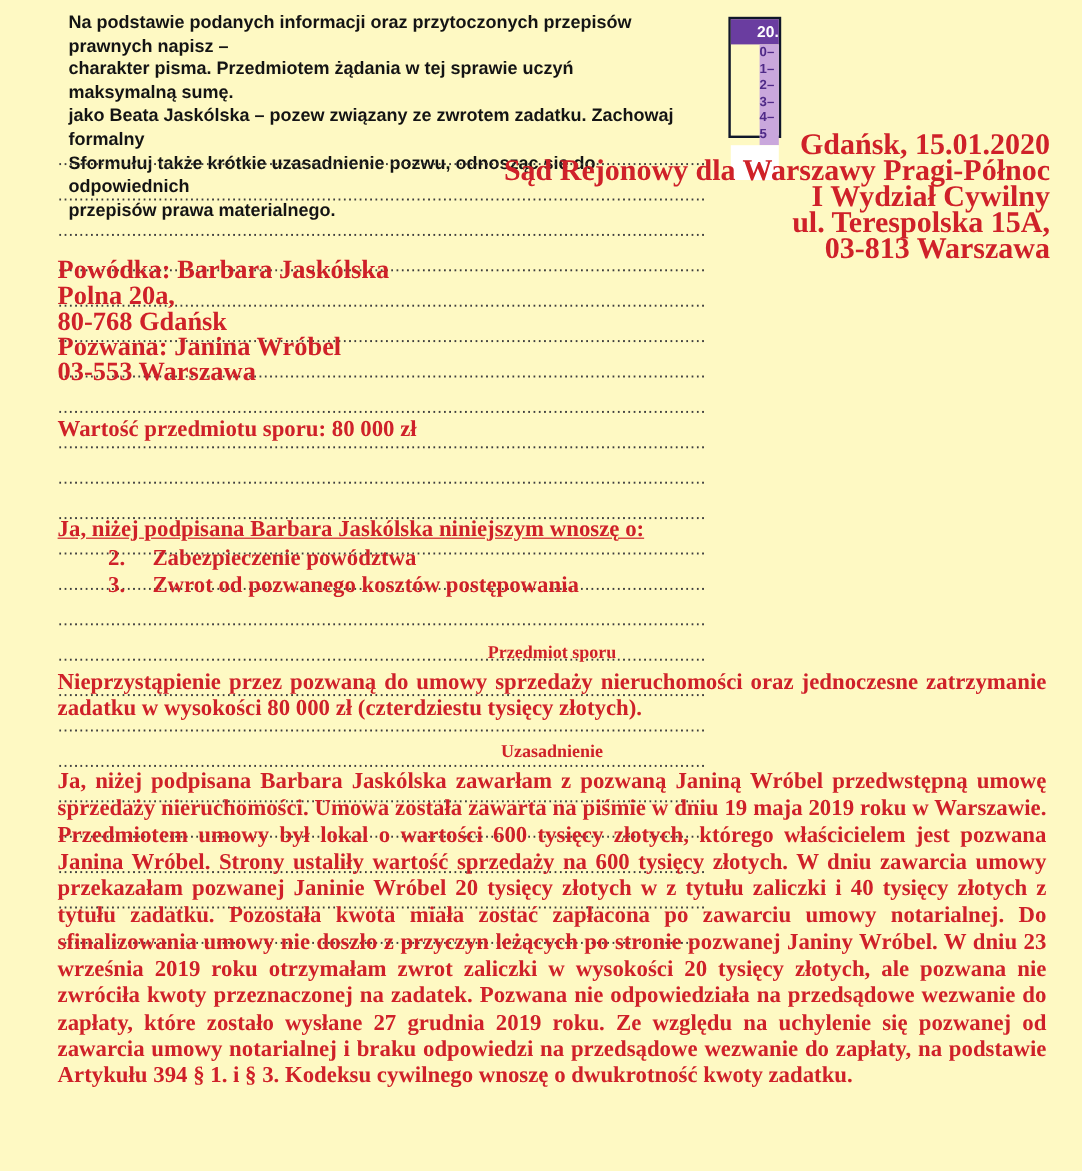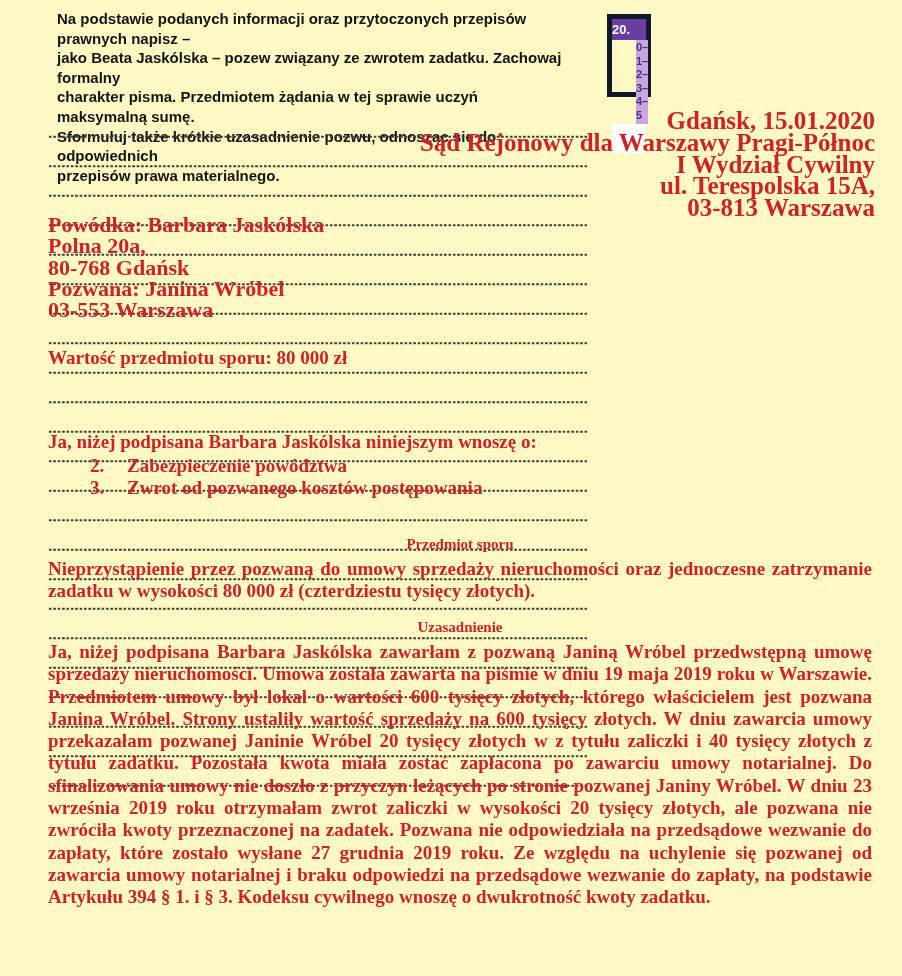--- a/index.html
+++ b/index.html
@@ -21,24 +21,24 @@
     font-family: "Liberation Sans", sans-serif;
     font-size: 15px;
     font-weight: bold;
     line-height: 19.6px;
   }
 
   
   .score-box {
     position: absolute;
     left: 607px; top: 14px;
-    width: 44px; height: 83px;
-    border: 5px solid #0f172a;
+    width: 44px; height: 101px;
+    border: 2px solid #0f172a;
     box-sizing: border-box;
-    text-align: left;
+    text-align: right;
     font-family: "Liberation Sans", sans-serif;
   }
   .score-box .pts {
     background: #6a3da0;
     color: #ffffff;
     font-size: 13px;
     font-weight: bold;
     line-height: 21px;
     height: 21px;
   }
@@ -95,20 +95,21 @@
   .doc-title {
     left: 48px; top: 386px;
     width: 824px;
     text-align: center;
     font-size: 20px;
   }
   .petition-intro {
     left: 48px; top: 431px;
     font-size: 19px;
     white-space: nowrap;
+    text-decoration: underline;
   }
   .claims {
     left: 48px; top: 455px;
     width: 824px;
     font-size: 19px;
     line-height: 22.4px;
   }
   .claim { padding-left: 42px; white-space: nowrap; }
   .claim .num { display: inline-block; width: 37px; }
   .sec-heading {
@@ -134,22 +135,22 @@
     text-align: justify;
   }
 </style>
 </head>
 <body>
 
 <div class="page">
 
   <div class="instruction-box">
     <div>Na podstawie podanych informacji oraz przytoczonych przepisów prawnych napisz –</div>
+    <div>charakter pisma. Przedmiotem żądania w tej sprawie uczyń maksymalną sumę.</div>
     <div>jako Beata Jaskólska – pozew związany ze zwrotem zadatku. Zachowaj formalny</div>
-    <div>charakter pisma. Przedmiotem żądania w tej sprawie uczyń maksymalną sumę.</div>
     <div>Sformułuj także krótkie uzasadnienie pozwu, odnosząc się do odpowiednich</div>
     <div>przepisów prawa materialnego.</div>
   </div>
 
   <div class="score-box">
     <div class="pts">20.</div>
     <div class="scale">
       <div>0–1–2–</div>
       <div>3–4–5</div>
     </div>

